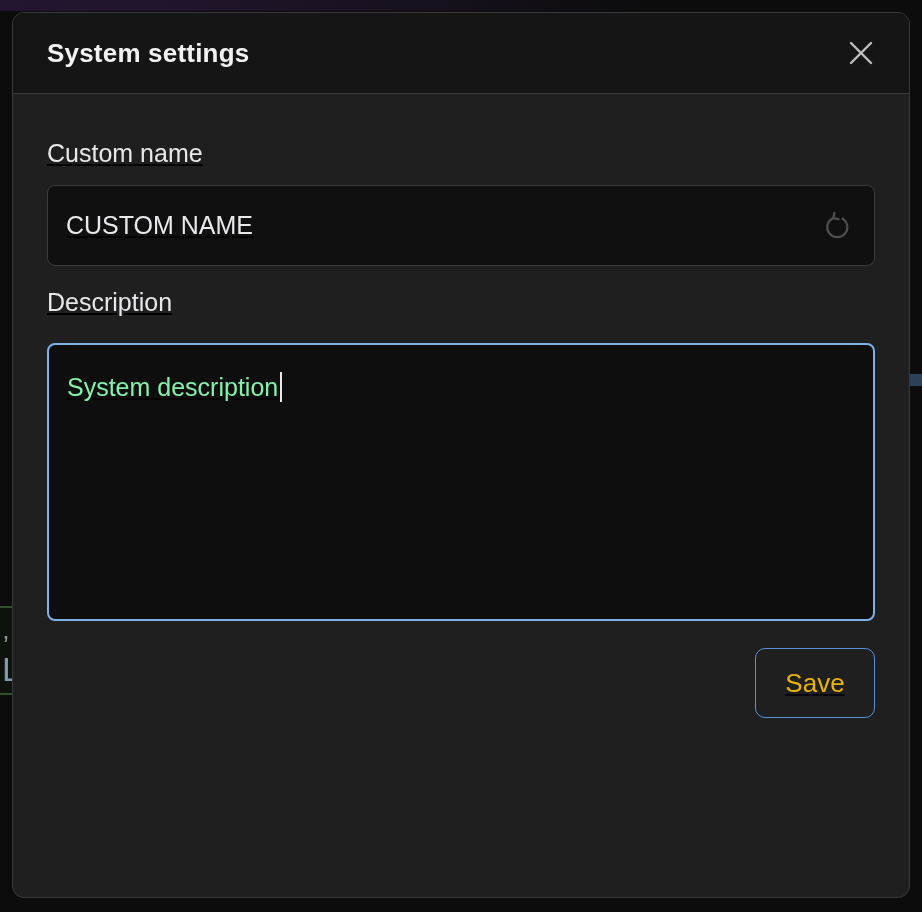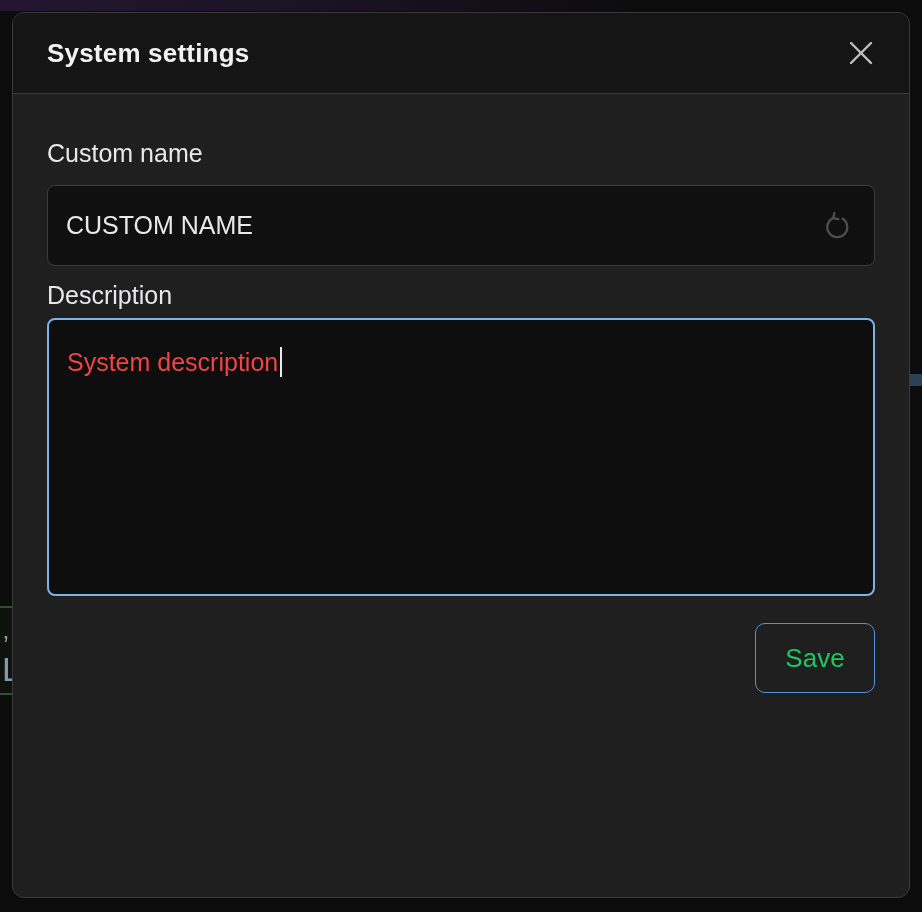--- a/index.html
+++ b/index.html
@@ -54,28 +54,28 @@
   }
   .modal-title {
     font-size:26px; font-weight:700; color:#f2f2f3; letter-spacing:0.2px;
   }
   .close-btn {
     width:44px; height:44px; flex:none;
     display:flex; align-items:center; justify-content:center;
     background:none; border:none; cursor:pointer; padding:0;
   }
 
-  .modal-body { flex:1; padding:0 34px; }
+  .modal-body { flex:1; padding:0 34px;text-decoration:underline; }
 
   .field-label {
     font-size:25px; line-height:32px; color:#e8e8ea;
   }
   .lbl-1 { margin-top:43px; }
   .lbl-2 { margin-top:28px; }
-  .lbl-3 { margin-top:13px; }
+  .lbl-3 { margin-top:20px; }
 
   .input-box {
     margin-top:16px; height:81px;
     background:#101011;
     border:1px solid #3c3c3f;
     border-radius:8px;
     display:flex; align-items:center;
     padding:0 14px 0 18px;
   }
   .input-box input {
@@ -84,44 +84,44 @@
     color:#e9e9eb; font-size:25px; font-family:inherit;
     padding:0;
   }
   .icon-btn {
     width:46px; height:46px; flex:none;
     display:flex; align-items:center; justify-content:center;
     background:none; border:none; cursor:pointer; padding:0;
   }
 
   .textarea-box {
-    margin-top:7px; height:278px;
+    margin-top:25px; height:278px;
     background:#0e0e0f;
     border:2px solid #7fb0e8;
     border-radius:8px;
     padding:26px 18px;
-    font-size:25px; line-height:32px; color:#ef4444;
+    font-size:25px; line-height:32px; color:#86efac;
     cursor:text;
   }
   .caret {
     display:inline-block; width:2px; height:30px;
     background:#e8e8e8; margin-left:2px;
     vertical-align:middle; position:relative; top:-2px;
   }
 
   .save-row {
     margin-top:27px;
     display:flex; justify-content:flex-end;
   }
   .save-btn {
     width:120px; height:70px;
     background:transparent;
     border:1.5px solid #5593d8;
     border-radius:10px;
-    color:#22c55e; font-size:26px; font-family:inherit;
+    color:#eab308; font-size:26px; font-family:inherit;
     cursor:pointer;
   }
 </style>
 </head>
 <body>
 
 <div class="backdrop-top-glow"></div>
 <div class="backdrop-terminal">
   <span class="glyph-top">’</span>
   <span class="glyph-letter">L</span>

